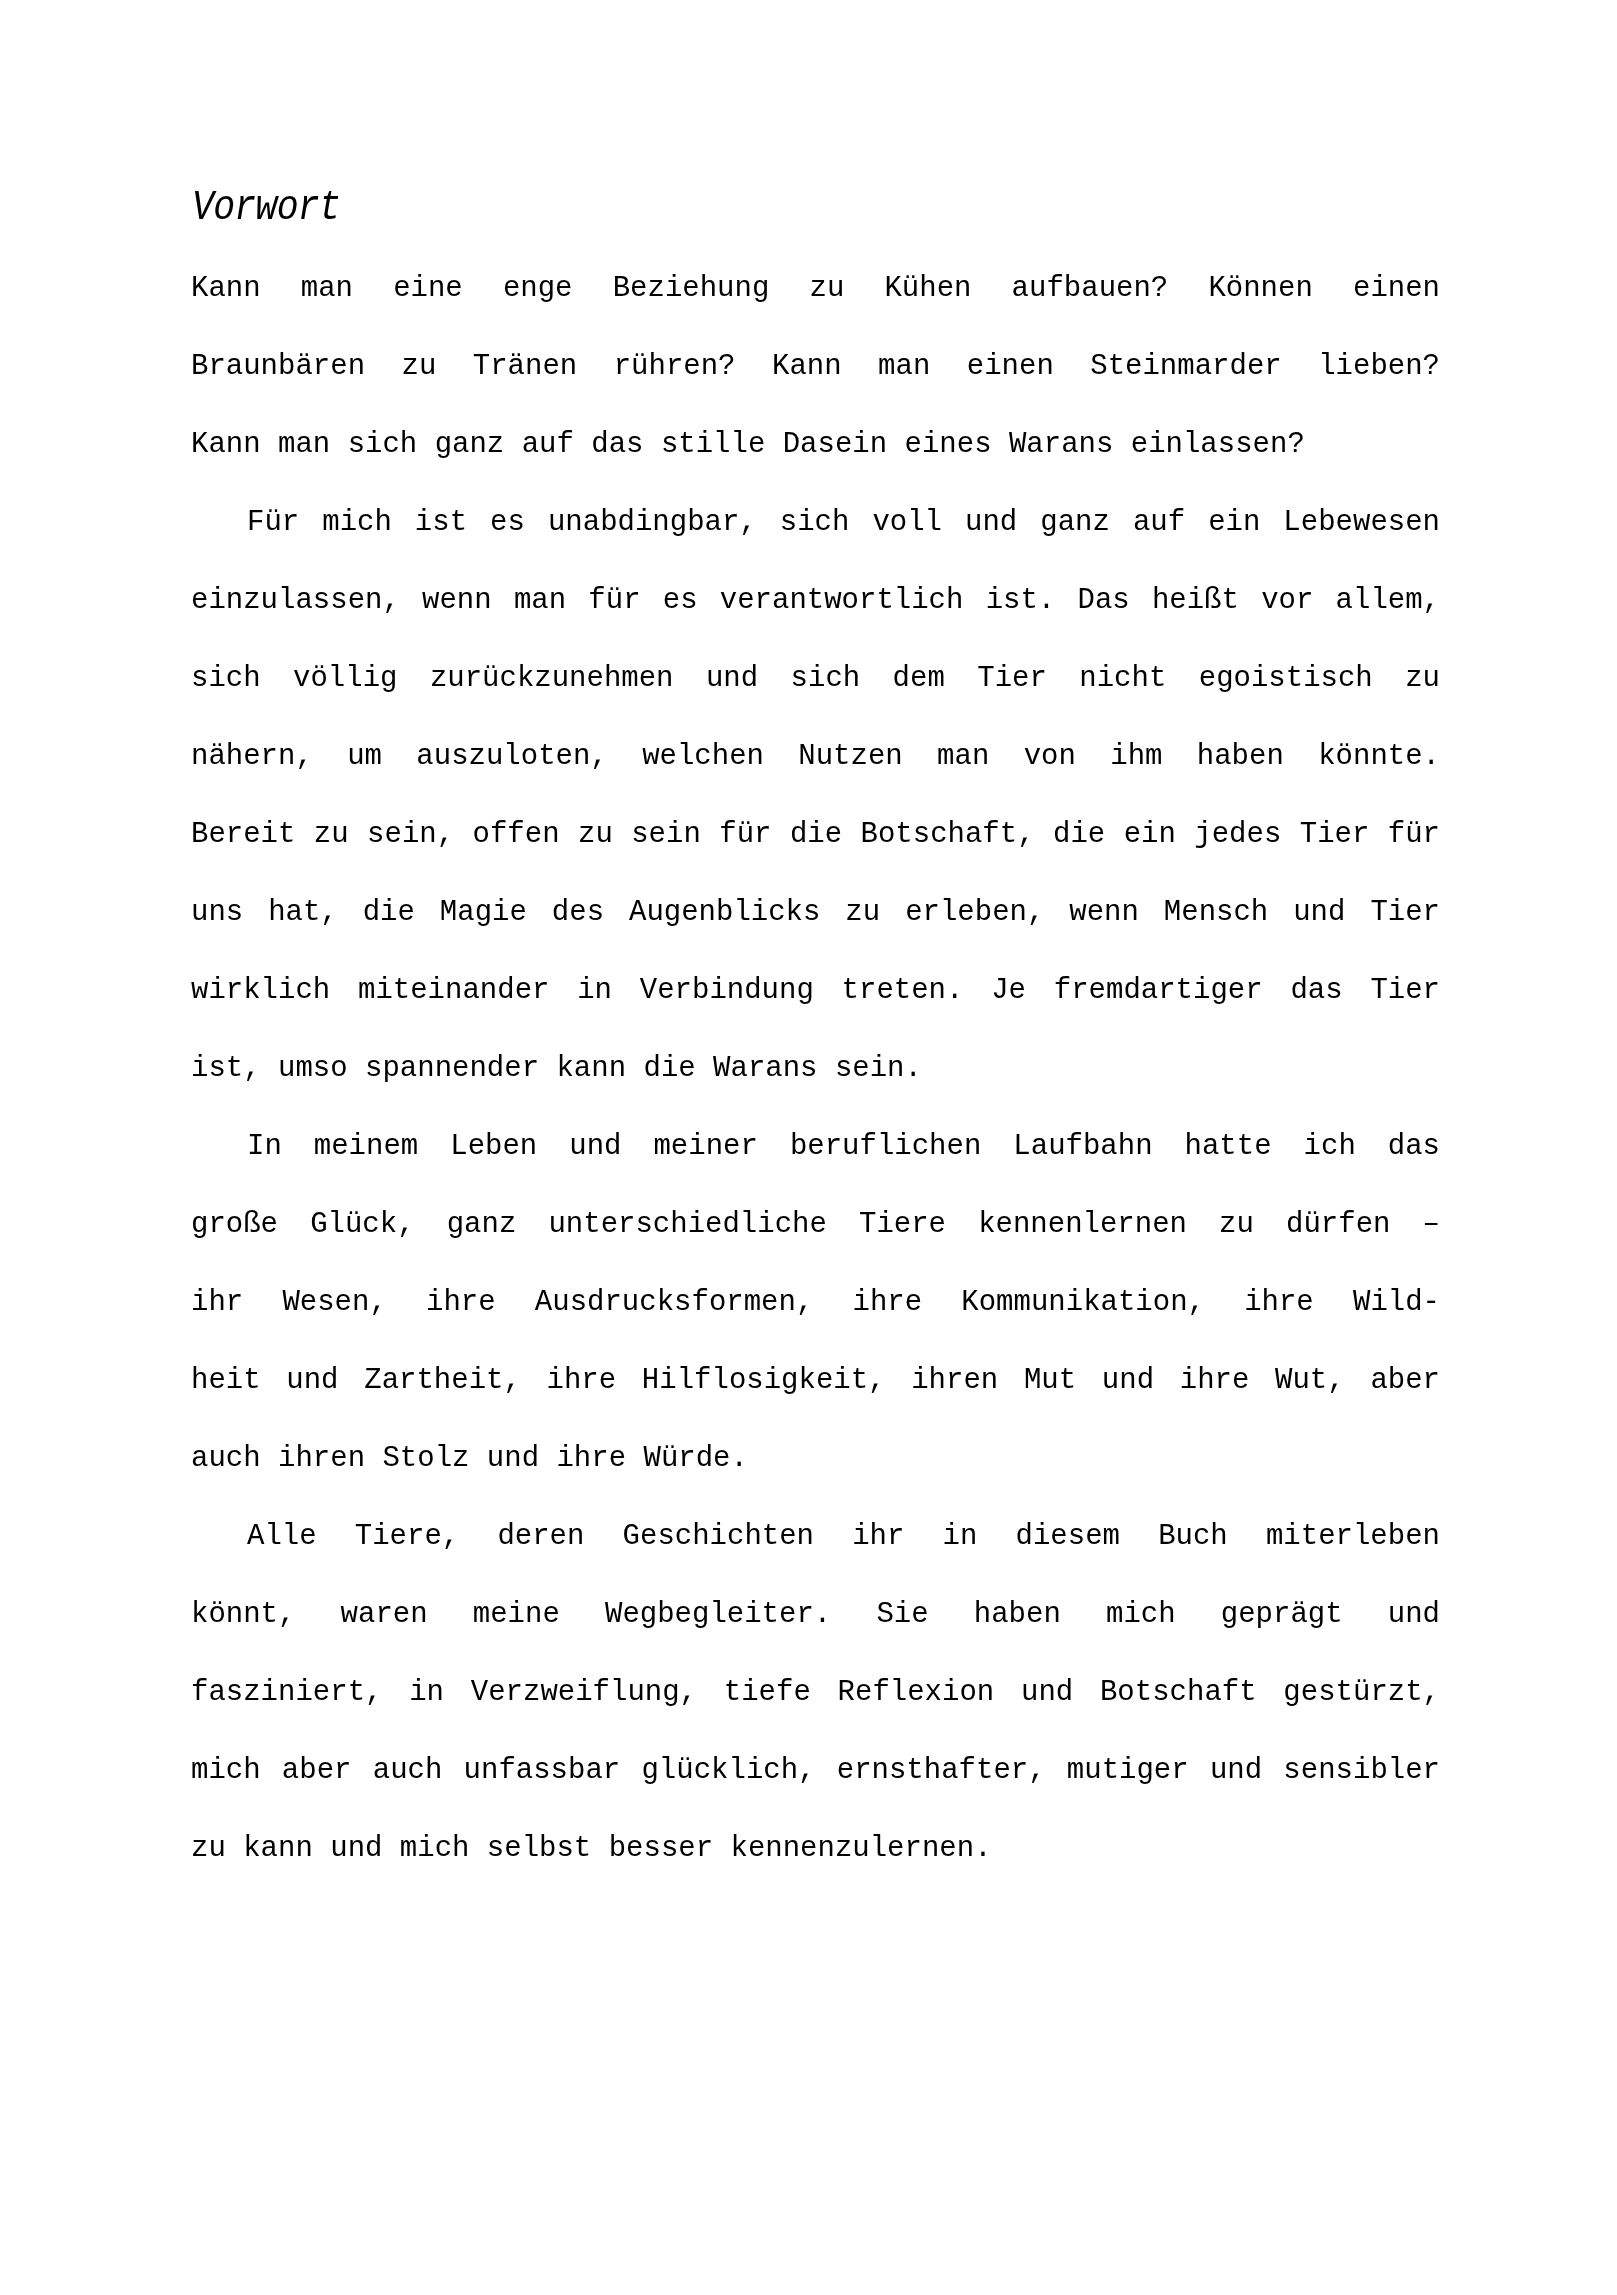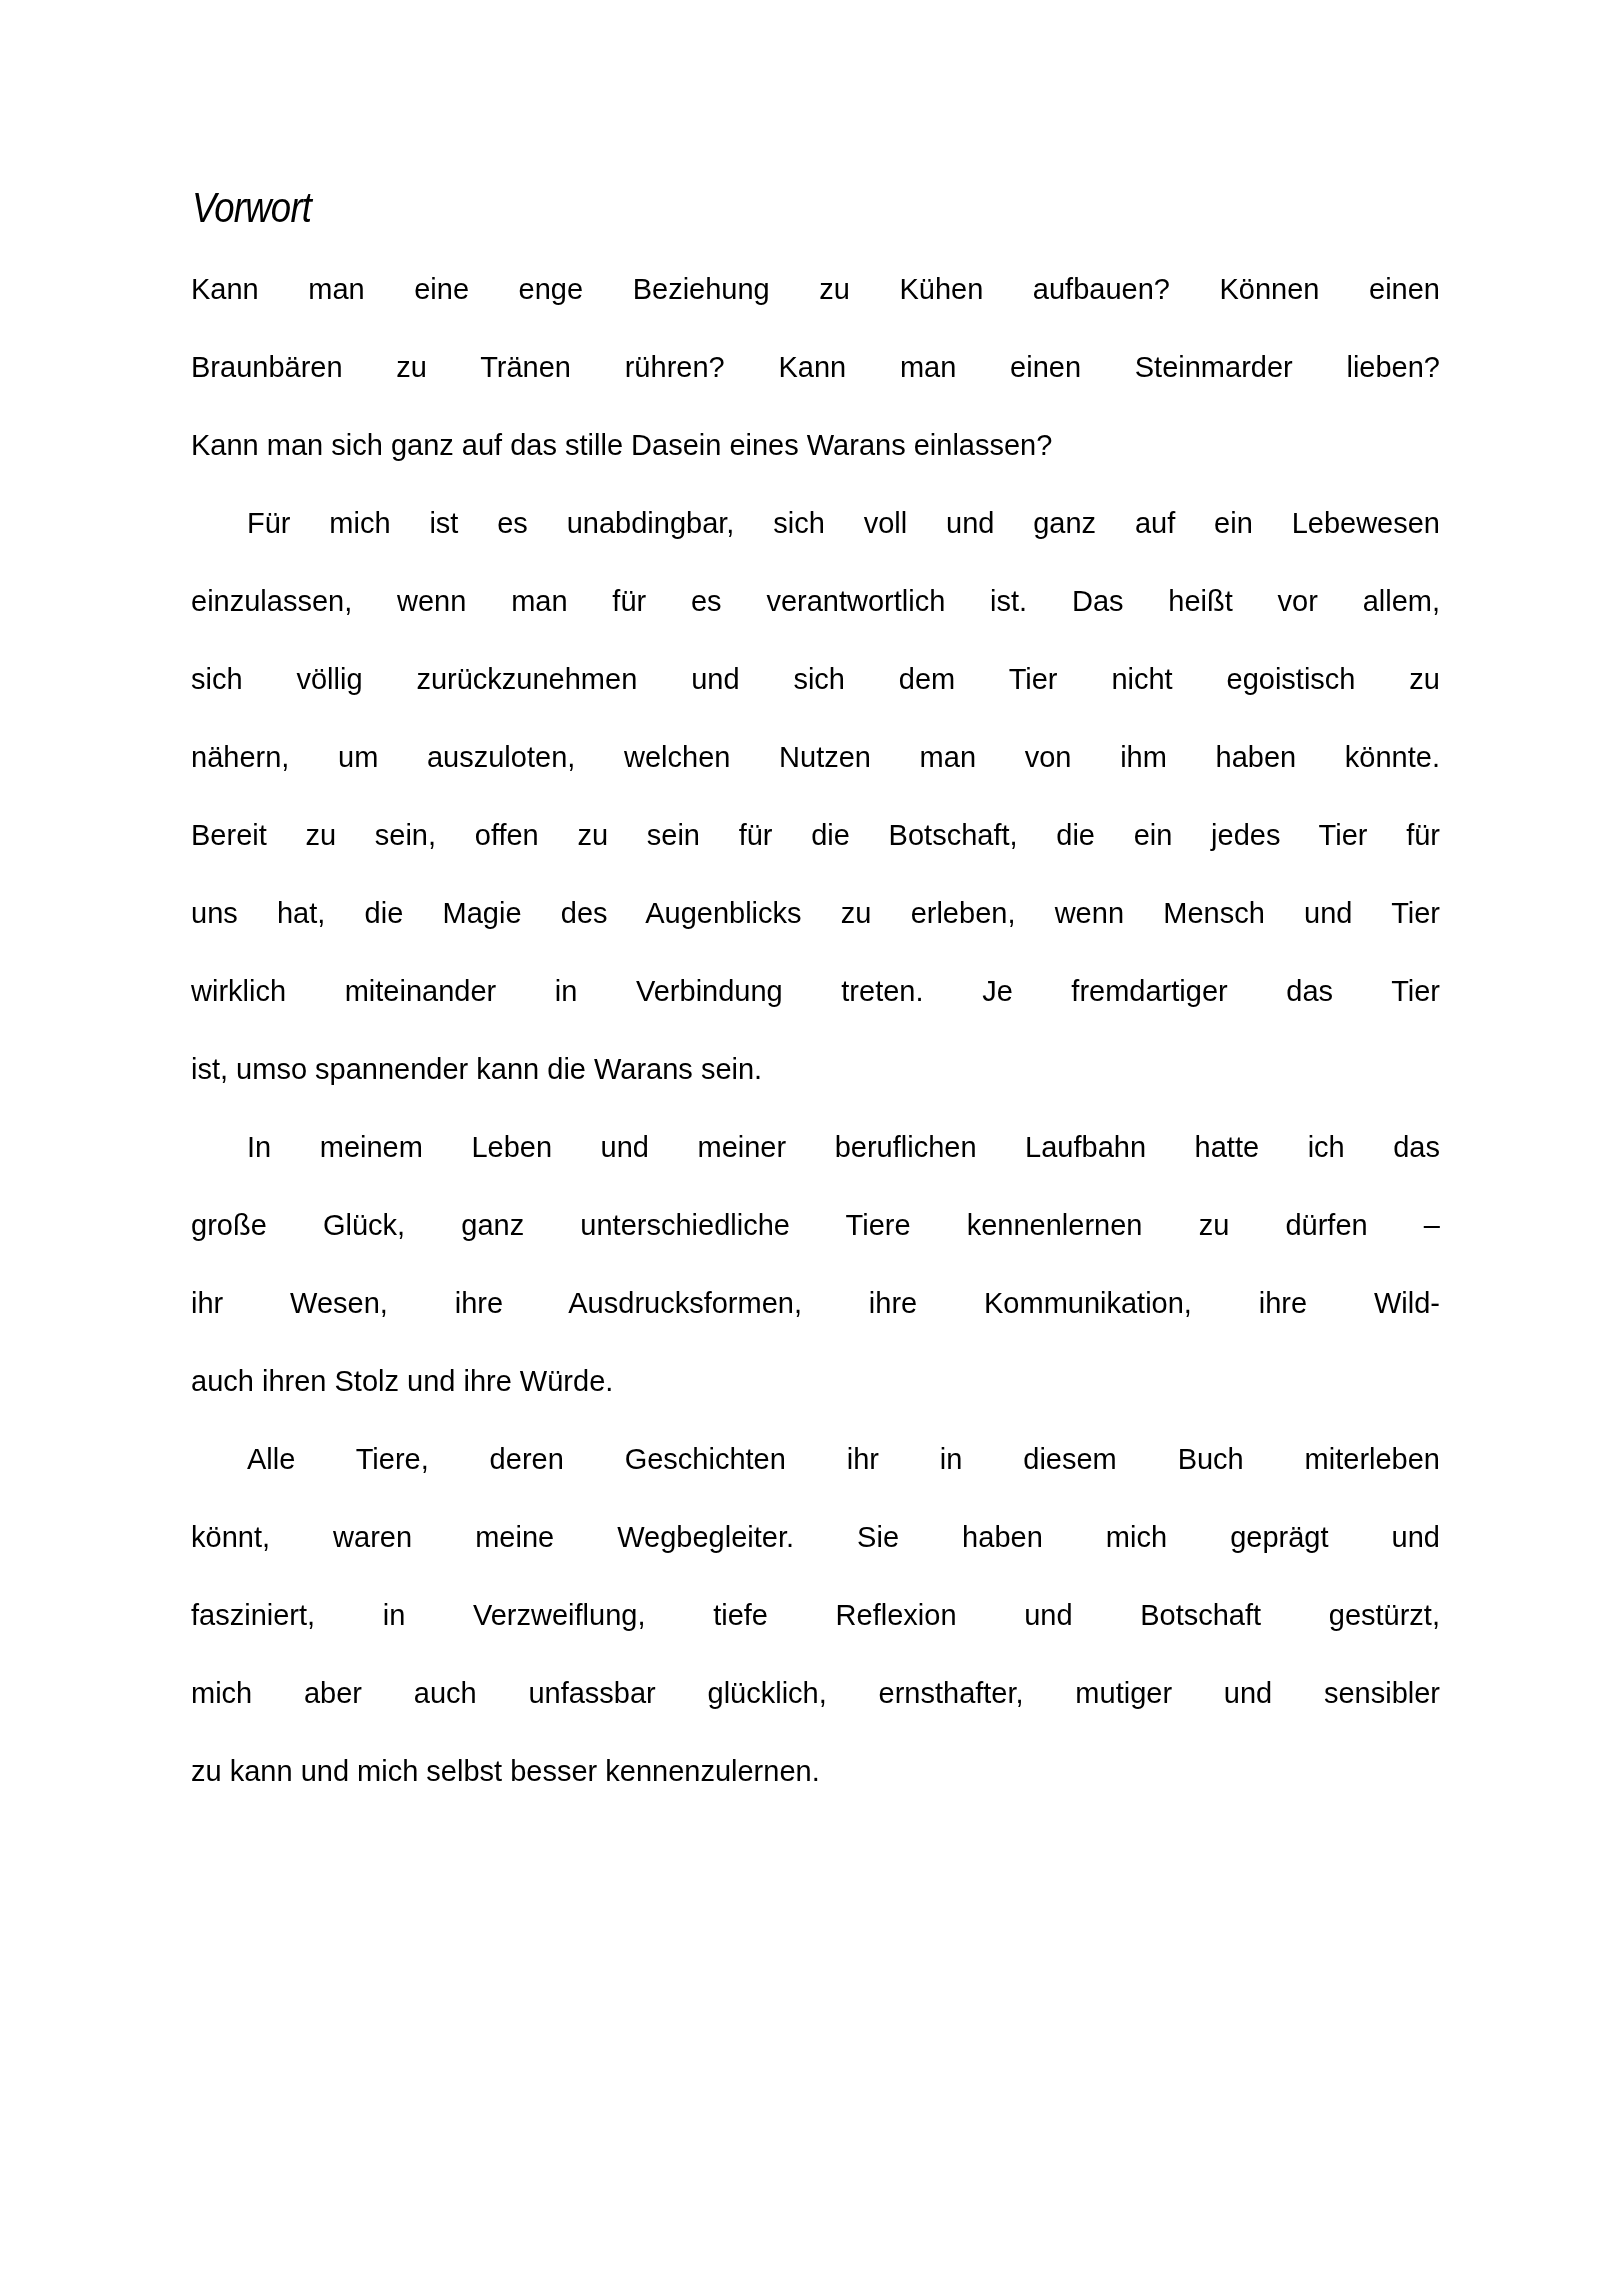--- a/index.html
+++ b/index.html
@@ -1,20 +1,20 @@
 <!DOCTYPE html>
 <html style="font-size:7.4px"><head>
 <meta charset="utf-8">
 <style>
   html, body { margin: 0; padding: 0; background: #ffffff; }
   body { width: 1618px; height: 2295px; position: relative; overflow: hidden; }
   .page {
     position: absolute; left: 0; top: 0; width: 1618px; height: 2295px;
     background: #ffffff; color: #000000;
-    font-family: Liberation Sans, sans-serif;
+    font-family: Liberation Mono, monospace;
   }
   .heading {
     position: absolute; left: 192px; top: 183px;
     font-style: italic; font-size: 43px; letter-spacing: -0.9px;
     transform: scaleX(0.85); transform-origin: left top;
   }
   .body-text {
     position: absolute; left: 191px; top: 250px; width: 1249px;
     font-size: 29px; line-height: 78px;
   }
@@ -51,20 +51,21 @@
       <span class="line">uns hat, die Magie des Augenblicks zu erleben, wenn Mensch und Tier</span>
       <span class="line">wirklich miteinander in Verbindung treten. Je fremdartiger das Tier</span>
       <span class="line last">ist, umso spannender kann die Warans sein.</span>
     </div>
     <div class="para-gap"></div>
 
     <div>
       <span class="line indent">In meinem Leben und meiner beruflichen Laufbahn hatte ich das</span>
       <span class="line">große Glück, ganz unterschiedliche Tiere kennenlernen zu dürfen –</span>
       <span class="line">ihr Wesen, ihre Ausdrucksformen, ihre Kommunikation, ihre Wild-</span>
+      <span class="line">heit und Zartheit, ihre Hilflosigkeit, ihren Mut und ihre Wut, aber</span>
       <span class="line last">auch ihren Stolz und ihre Würde.</span>
     </div>
     <div class="para-gap"></div>
 
     <div>
       <span class="line indent">Alle Tiere, deren Geschichten ihr in diesem Buch miterleben</span>
       <span class="line">könnt, waren meine Wegbegleiter. Sie haben mich geprägt und</span>
       <span class="line">fasziniert, in Verzweiflung, tiefe Reflexion und Botschaft gestürzt,</span>
       <span class="line">mich aber auch unfassbar glücklich, ernsthafter, mutiger und sensibler</span>
       <span class="line last">zu kann und mich selbst besser kennenzulernen.</span>

